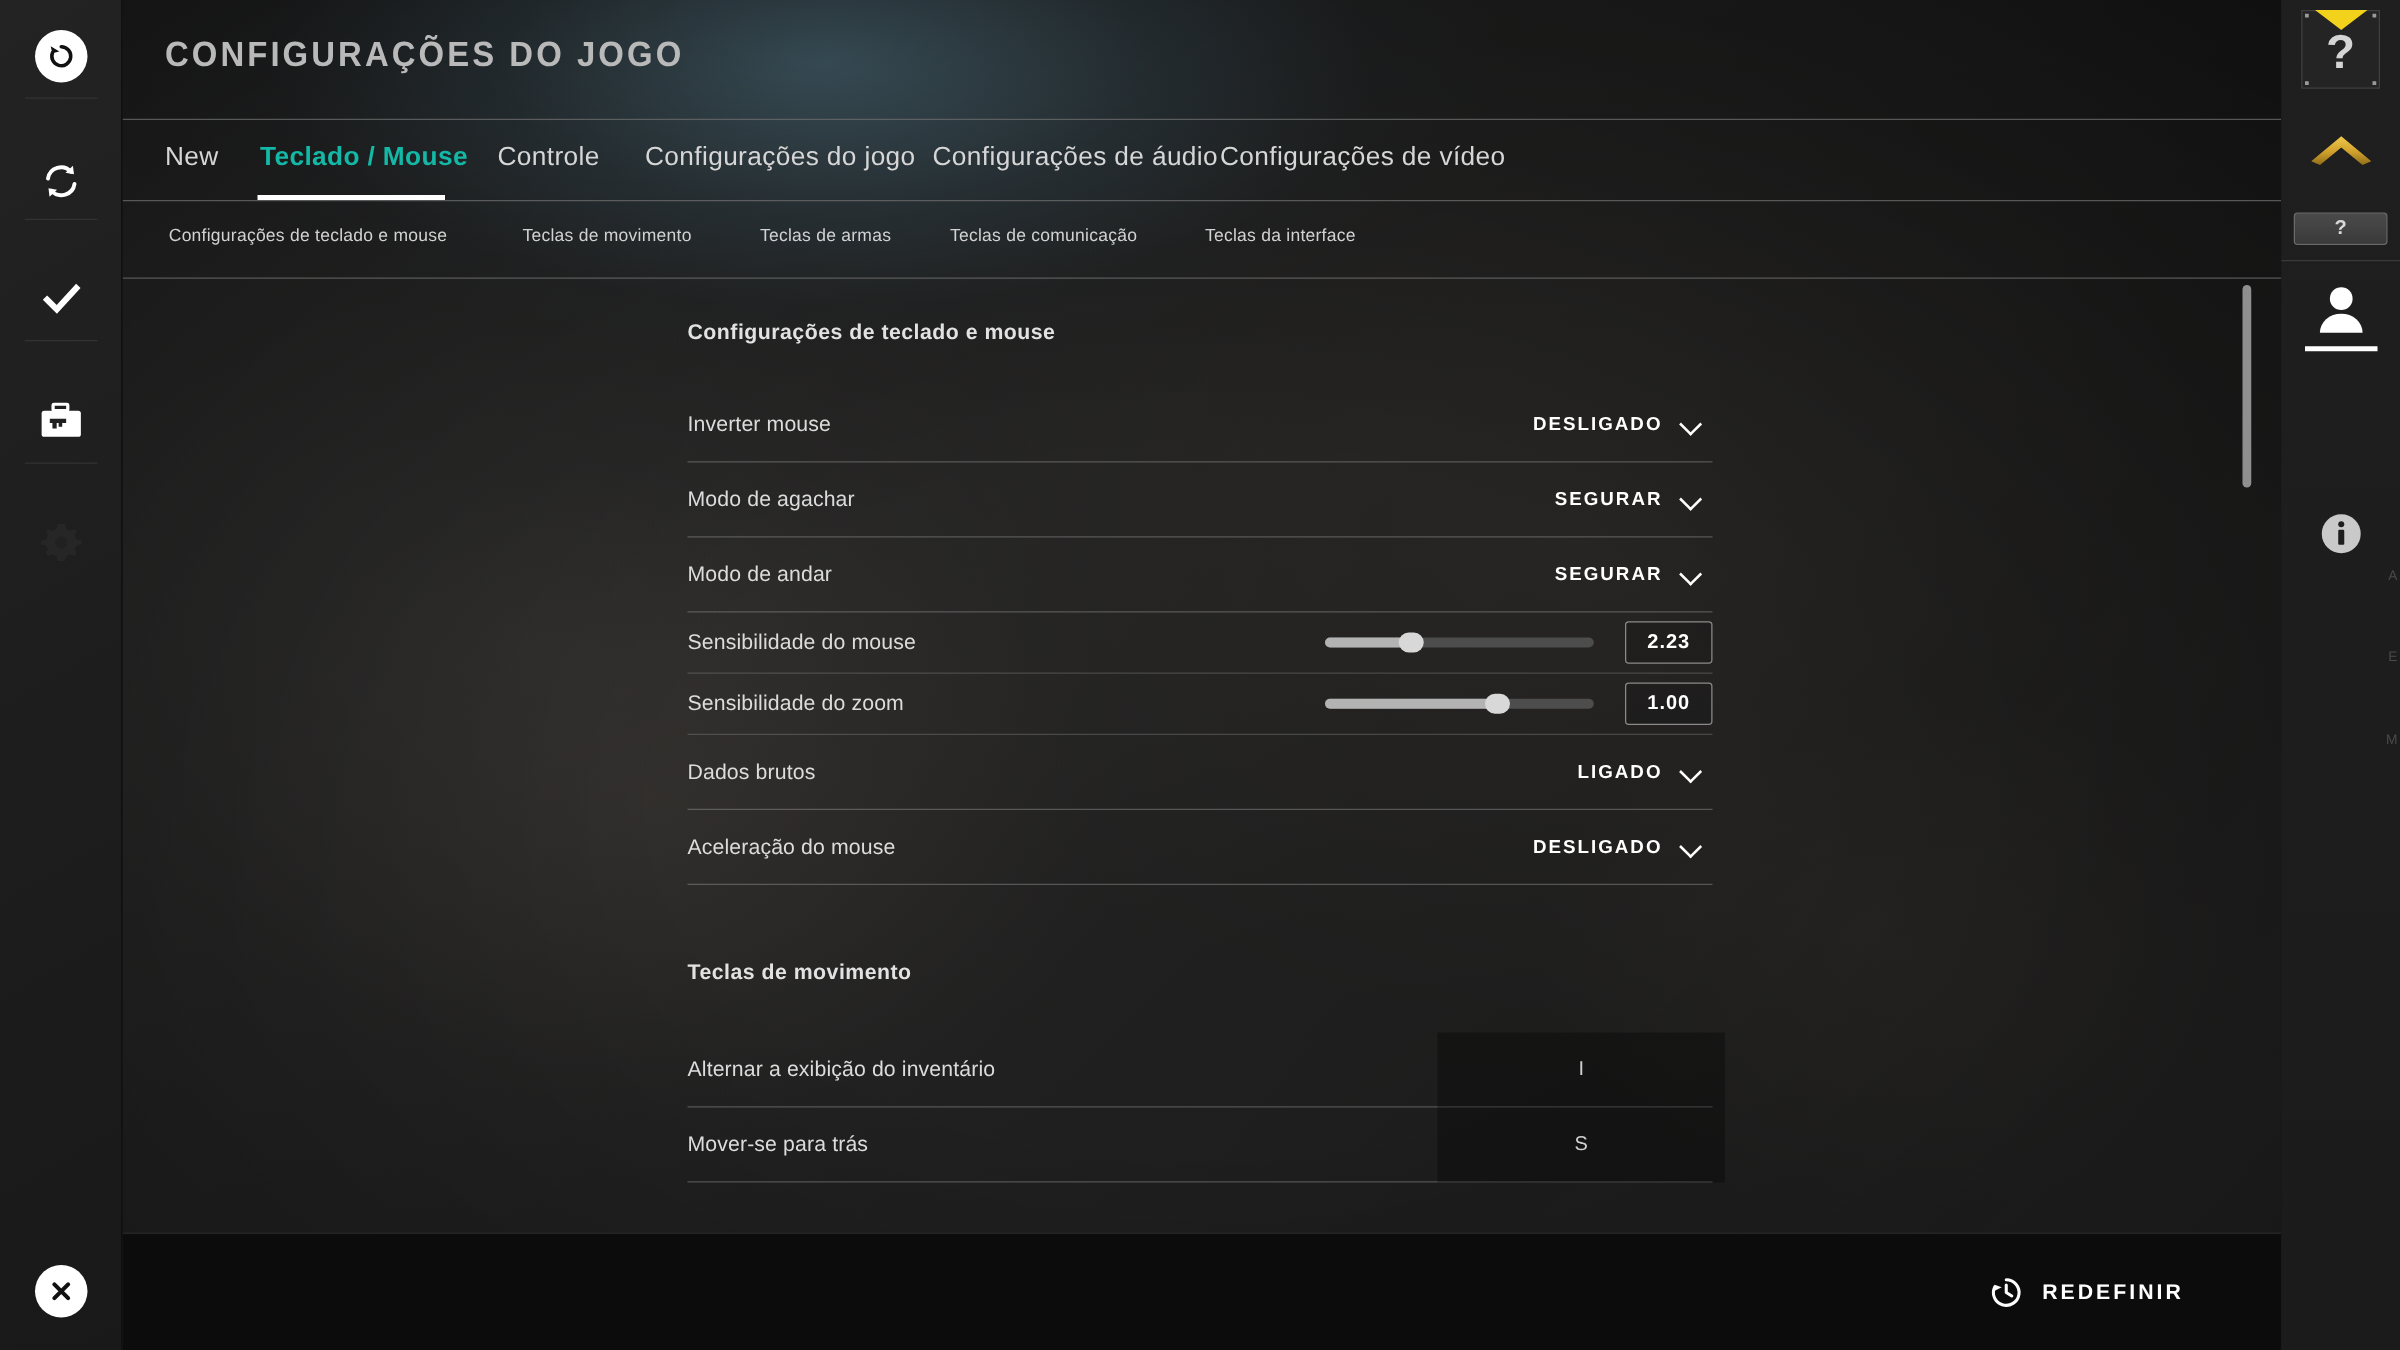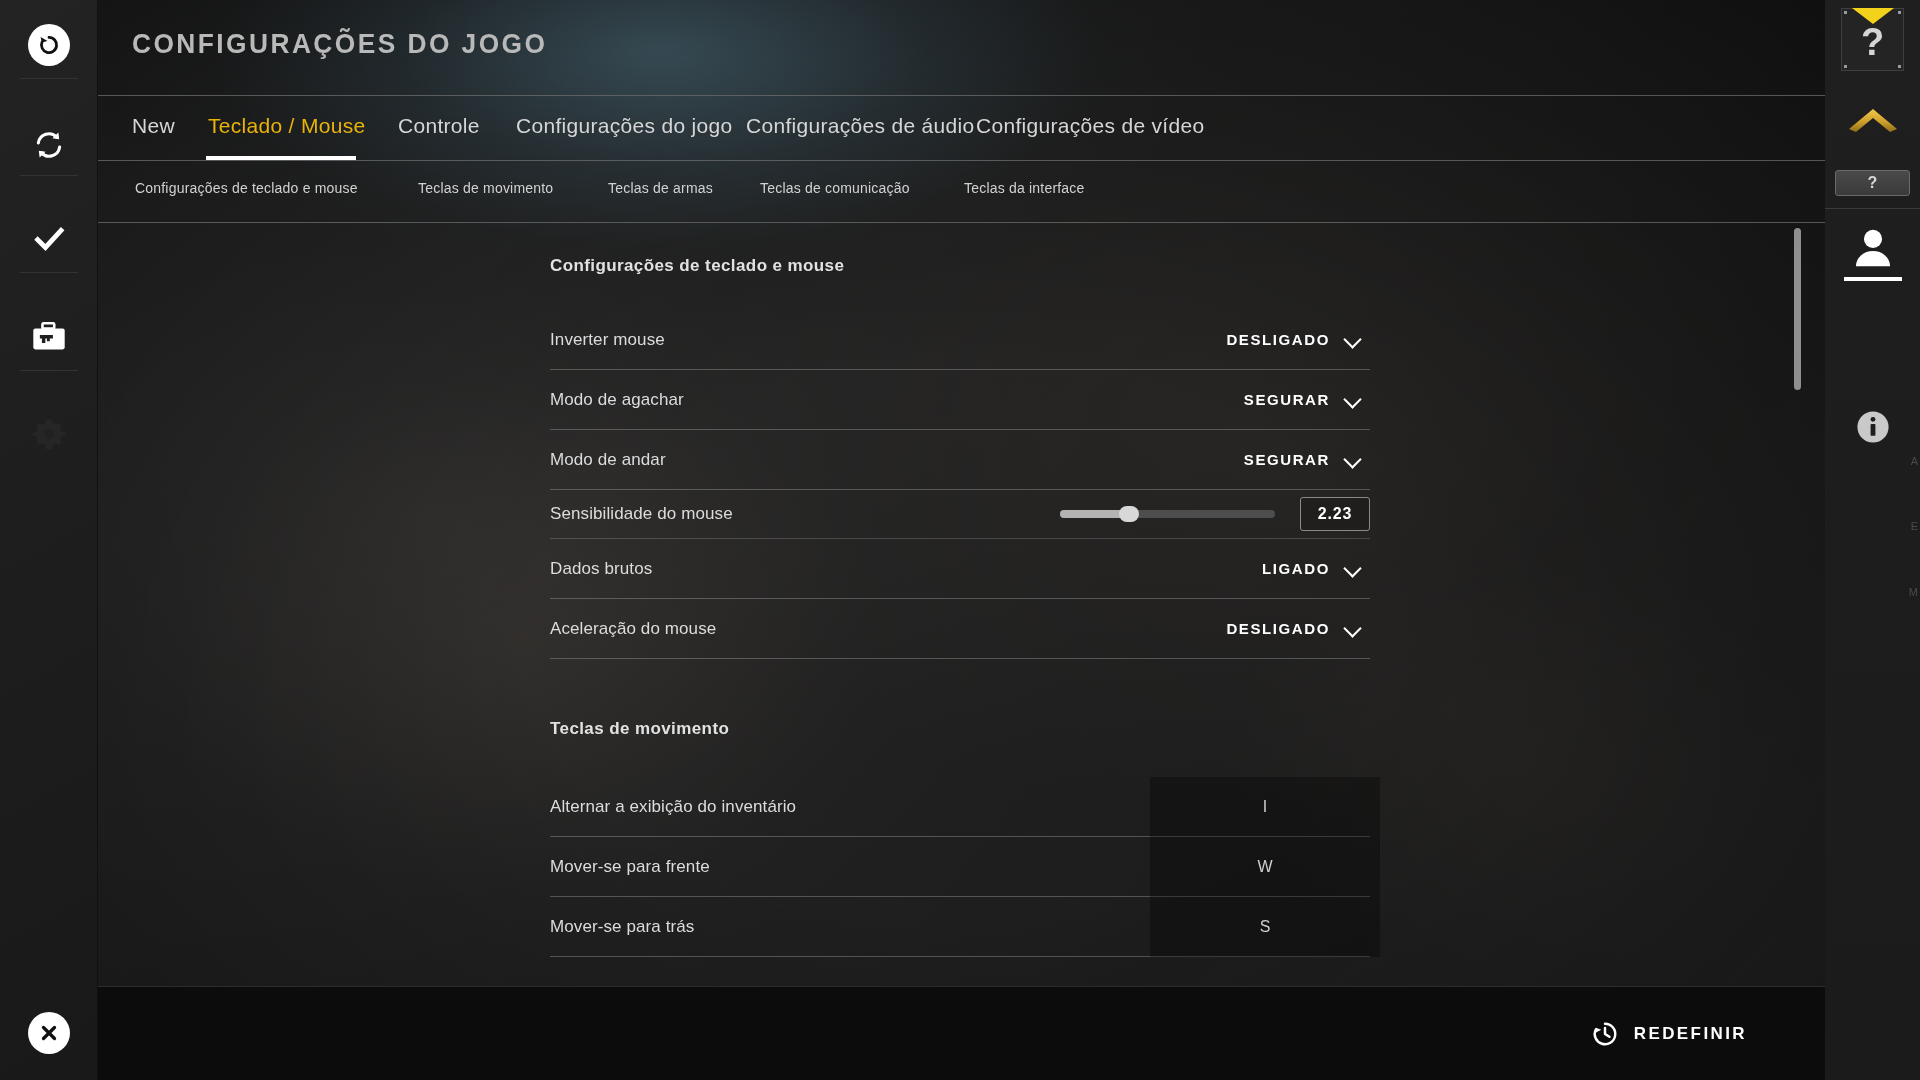--- a/index.html
+++ b/index.html
@@ -67,21 +67,21 @@
   .hr { position: absolute; height: 1px; background: #6d6d6d; opacity: 0.75; }
 
   .tabs { position: absolute; left: 0; top: 96px; width: 1727px; height: 60px; }
   .tab {
     position: absolute; top: 0; height: 60px;
     display: flex; align-items: center;
     font-size: 21px; color: #d6d6d6; letter-spacing: 0.3px;
     font-family: "Liberation Sans Narrow", "Liberation Sans", sans-serif;
     white-space: nowrap;
   }
-  .tab.active { color: #eab308; font-weight: 400; }
+  .tab.active { color: #14b8a6; font-weight: 700; }
   .tab-underline {
     position: absolute; top: 60px; height: 4px; background: #ffffff;
   }
 
   .subtabs { position: absolute; left: 0; top: 160px; width: 1727px; height: 56px; }
   .subtab {
     position: absolute; top: 0; height: 56px;
     display: flex; align-items: center;
     font-size: 14px; color: #d2d2d2; letter-spacing: 0.2px;
     font-family: "Liberation Sans Narrow", "Liberation Sans", sans-serif;
@@ -330,42 +330,47 @@
         <div class="row slider-row" style="height:49px">
           <span class="label">Sensibilidade do mouse</span>
           <span class="slider-wrap">
             <span class="track"></span>
             <span class="fill" id="fill-0" style="width: 32%;"></span>
             <span class="knob" id="knob-0" style="left: 32%;"></span>
           </span>
           <span class="numbox">2.23</span>
         </div>
 
+        <div class="row slider-row" style="height:49px">
+          <span class="label">Sensibilidade do zoom</span>
+          <span class="slider-wrap">
+            <span class="track"></span>
+            <span class="fill" id="fill-1" style="width: 64%;"></span>
+            <span class="knob" id="knob-1" style="left: 64%;"></span>
+          </span>
+          <span class="numbox">1.00</span>
+        </div>
 
         <div class="row">
           <span class="label">Dados brutos</span>
           <span class="val">LIGADO</span>
           <span class="chev"></span>
         </div>
 
         <div class="row">
           <span class="label">Aceleração do mouse</span>
           <span class="val">DESLIGADO</span>
           <span class="chev"></span>
         </div>
 
         <div class="section-head" style="margin-top:60px; margin-bottom:38px;">Teclas de movimento</div>
 
         <div class="row bind">
           <span class="label">Alternar a exibição do inventário</span>
           <span class="keycell">I</span>
-        </div>
-        <div class="row bind">
-          <span class="label">Mover-se para frente</span>
-          <span class="keycell">W</span>
         </div>
         <div class="row bind">
           <span class="label">Mover-se para trás</span>
           <span class="keycell">S</span>
         </div>
 
       </div>
     </div>
 
     <div class="scrollbar">

